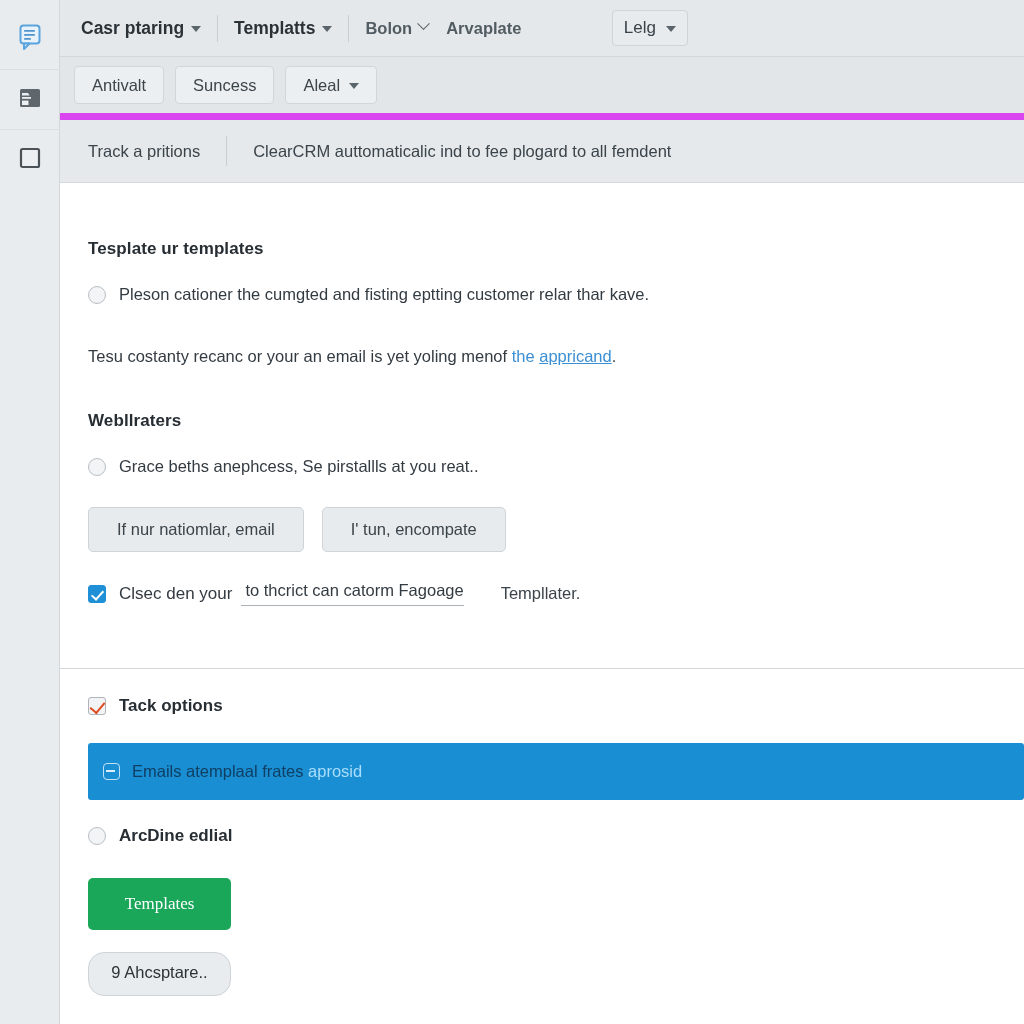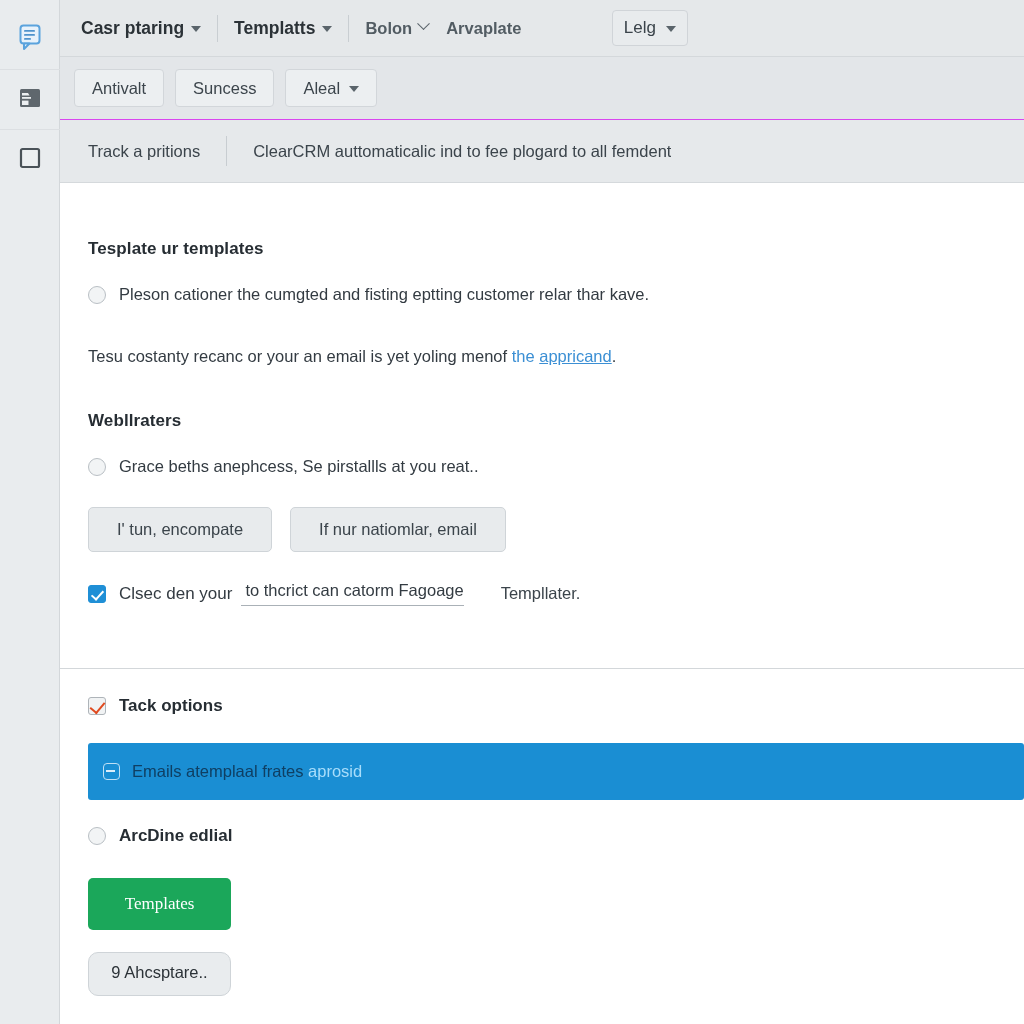--- a/index.html
+++ b/index.html
@@ -124,21 +124,21 @@
 
   
   .toolbar {
     height: 63px;
     flex: 0 0 63px;
     display: flex;
     align-items: center;
     gap: 11px;
     padding: 0 14px;
     background: #e3e6e9;
-    border-bottom: 1px solid #d946ef;
+    border-bottom: 7px solid #d946ef;
   }
   .tbtn {
     display: flex;
     align-items: center;
     gap: 9px;
     height: 38px;
     padding: 0 17px;
     font-size: 16.5px;
     color: #3c454c;
     background: #eceff1;
@@ -378,21 +378,21 @@
     justify-content: center;
   }
 
   
   .bottombtn {
     margin-top: 22px;
     height: 44px;
     width: 143px;
     background: #e9ecee;
     border: 1px solid #cfd4d8;
-    border-radius: 10px;
+    border-radius: 16px;
     color: #2b3237;
     font-size: 16.5px;
     font-family: "Liberation Sans", sans-serif;
     display: flex;
     align-items: flex-start;
     justify-content: center;
     padding-top: 10px;
     cursor: pointer;
     overflow: hidden;
   }
@@ -507,24 +507,24 @@
 
       <h2 class="sect-title second">Webllraters</h2>
 
       <div class="row">
         <span class="cbx round"></span>
         <span class="txt">Grace beths anephcess, Se pirstallls at you reat..</span>
       </div>
 
       <div class="pillrow">
         <button class="pill">
-          <span>I' tun, encompate</span>
+          <span>If nur natiomlar, email</span>
         </button>
         <button class="pill">
-          <span>If nur natiomlar, email</span>
+          <span>I' tun, encompate</span>
         </button>
       </div>
 
       <div class="fieldrow">
         <span class="cbx blue"></span>
         <span class="lead">Clsec den your</span>
         <span class="uline">to thcrict can catorm Fagoage</span>
         <span class="tail">Templlater.</span>
       </div>
 

